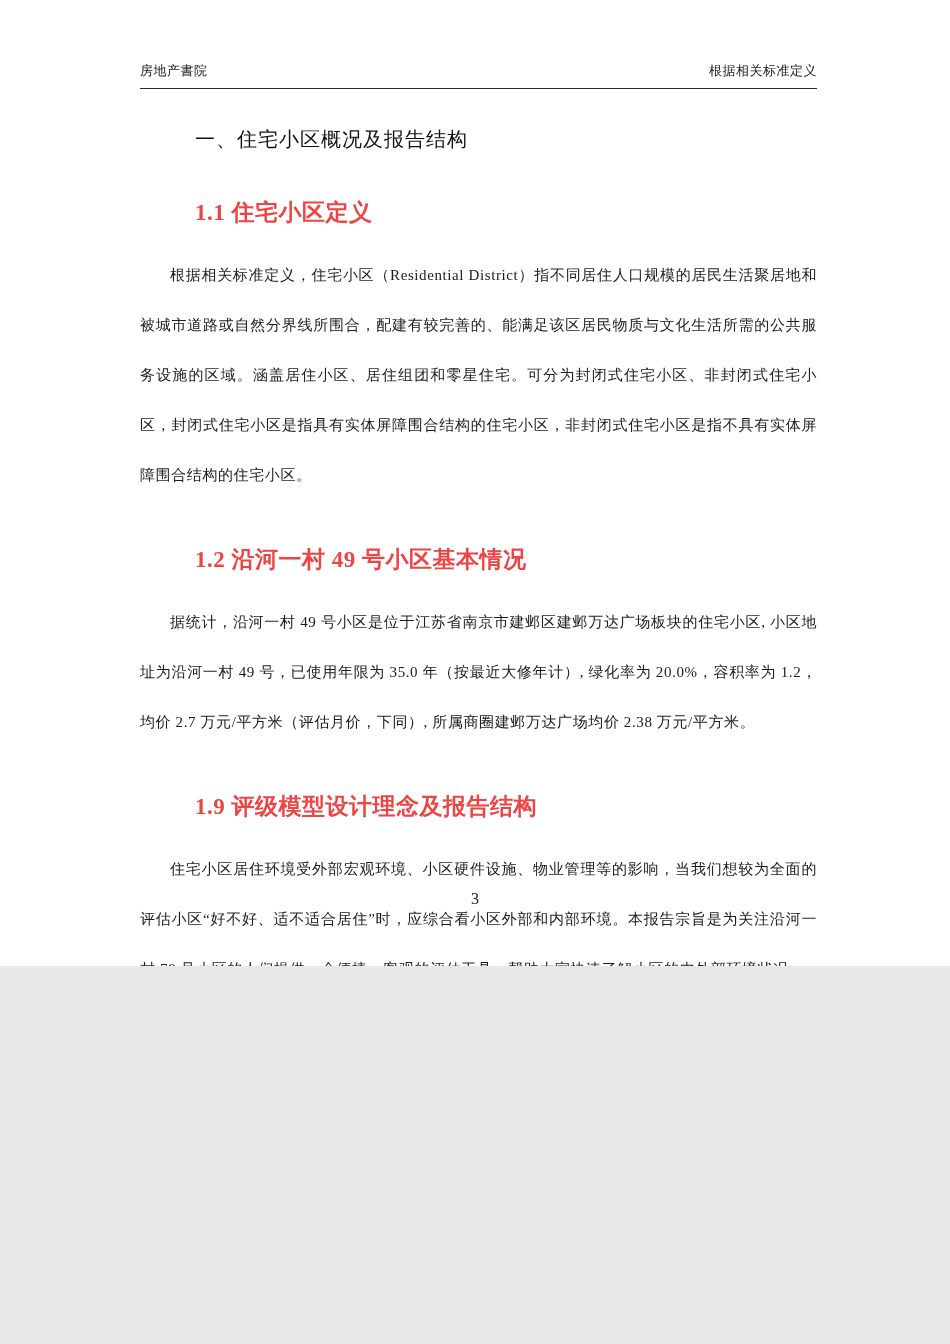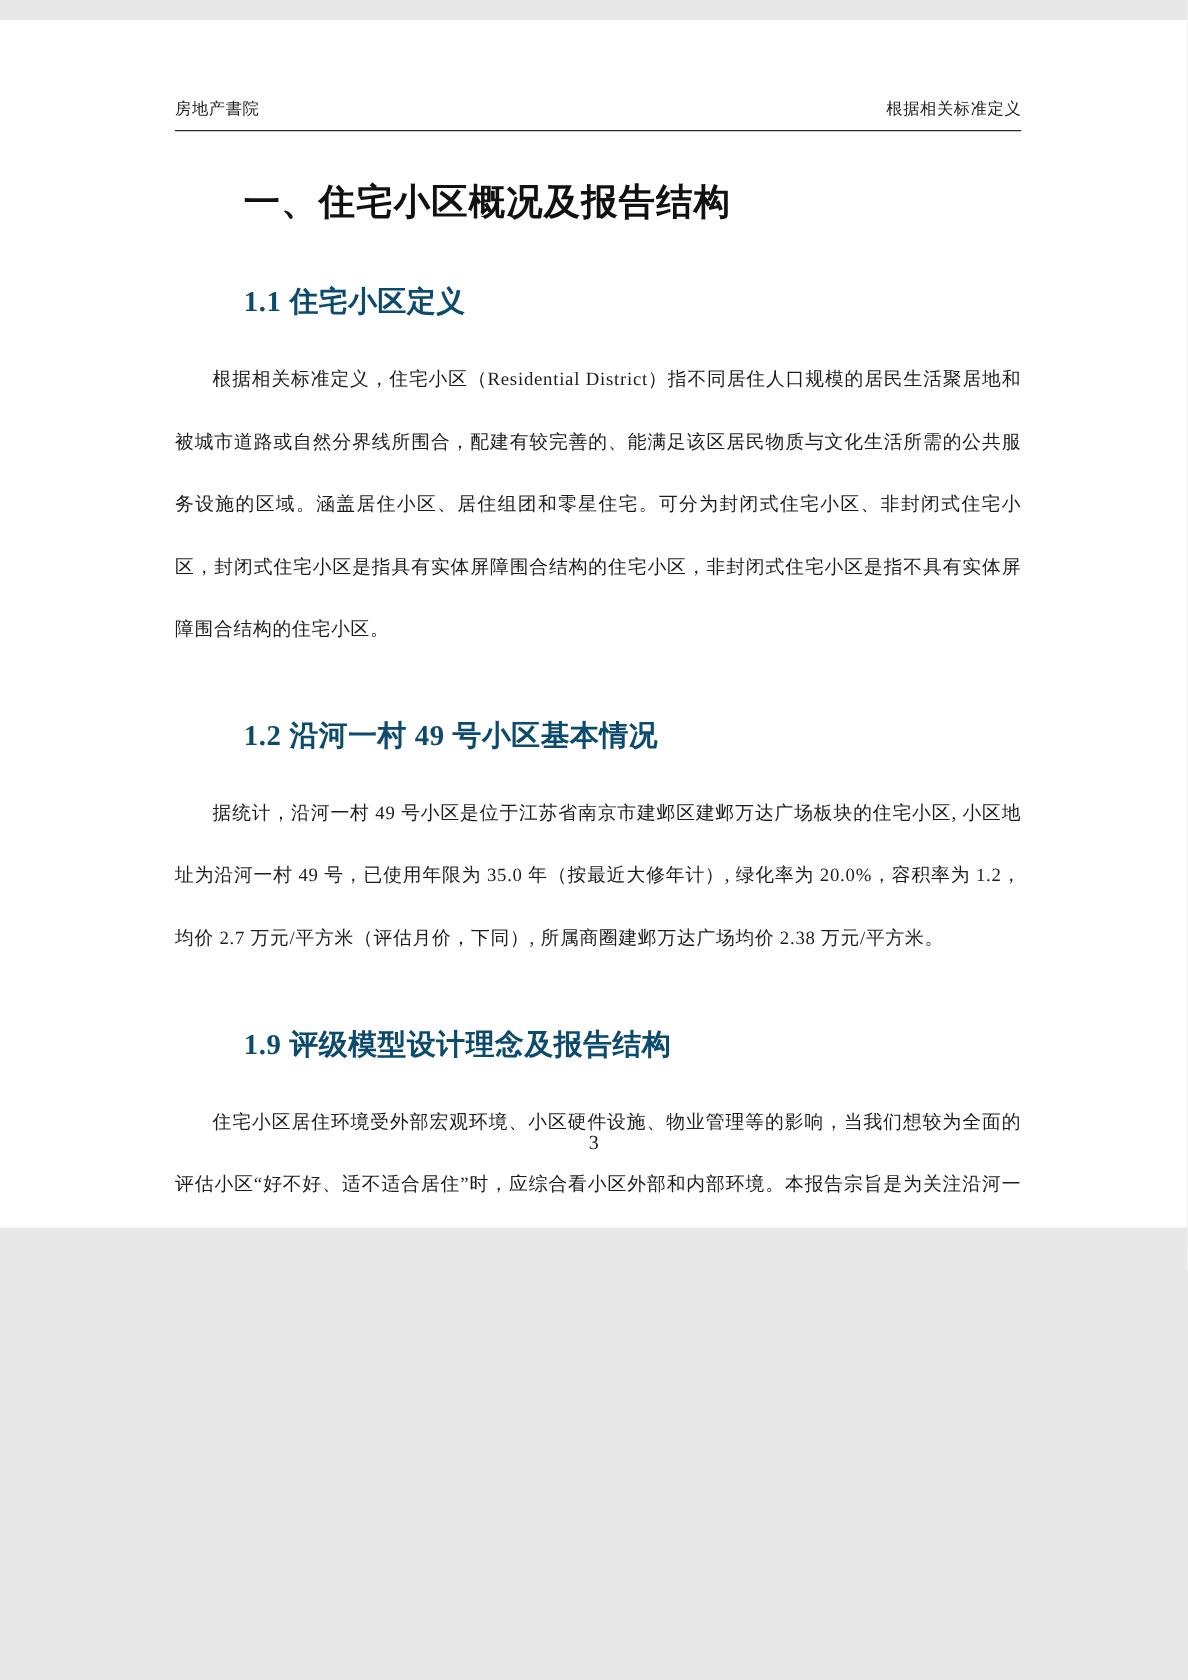--- a/index.html
+++ b/index.html
@@ -5,21 +5,21 @@
   * { margin: 0; padding: 0; box-sizing: border-box; }
   html, body { background: #e8e8e8; }
   body {
     font-family: "Liberation Serif", "DejaVu Serif", serif;
     -webkit-font-smoothing: antialiased;
   }
   .page {
     position: relative;
     width: 950px;
     height: 966px;
-    margin: 16px auto;
+    margin: 0 auto;
     background: #ffffff;
     color: #1a1a1a;
     overflow: hidden;
     padding-left: 36px;
   }
   
   .page-header {
     position: absolute;
     top: 62px;
     left: 140px;
@@ -36,32 +36,32 @@
   
   .content {
     position: absolute;
     top: 108px;
     left: 140px;
     right: 133px;
   }
   .doc-title {
     margin-top: 18px;
     margin-left: 55px;
-    font-size: 29px;
-    font-weight: bold;
+    font-size: 20px;
+    font-weight: normal;
     letter-spacing: 1px;
     color: #111;
   }
   .section-heading {
     margin-top: 44px;
     margin-left: 55px;
     font-size: 23px;
     font-weight: bold;
     letter-spacing: 0.5px;
-    color: #0c4a6e;
+    color: #ef4444;
   }
   .paragraph {
     margin-top: 22px;
     font-size: 15px;
     line-height: 50px;
     text-align: justify;
     text-indent: 2em;
     letter-spacing: 0.6px;
     color: #1c1c1c;
     word-break: break-all;

